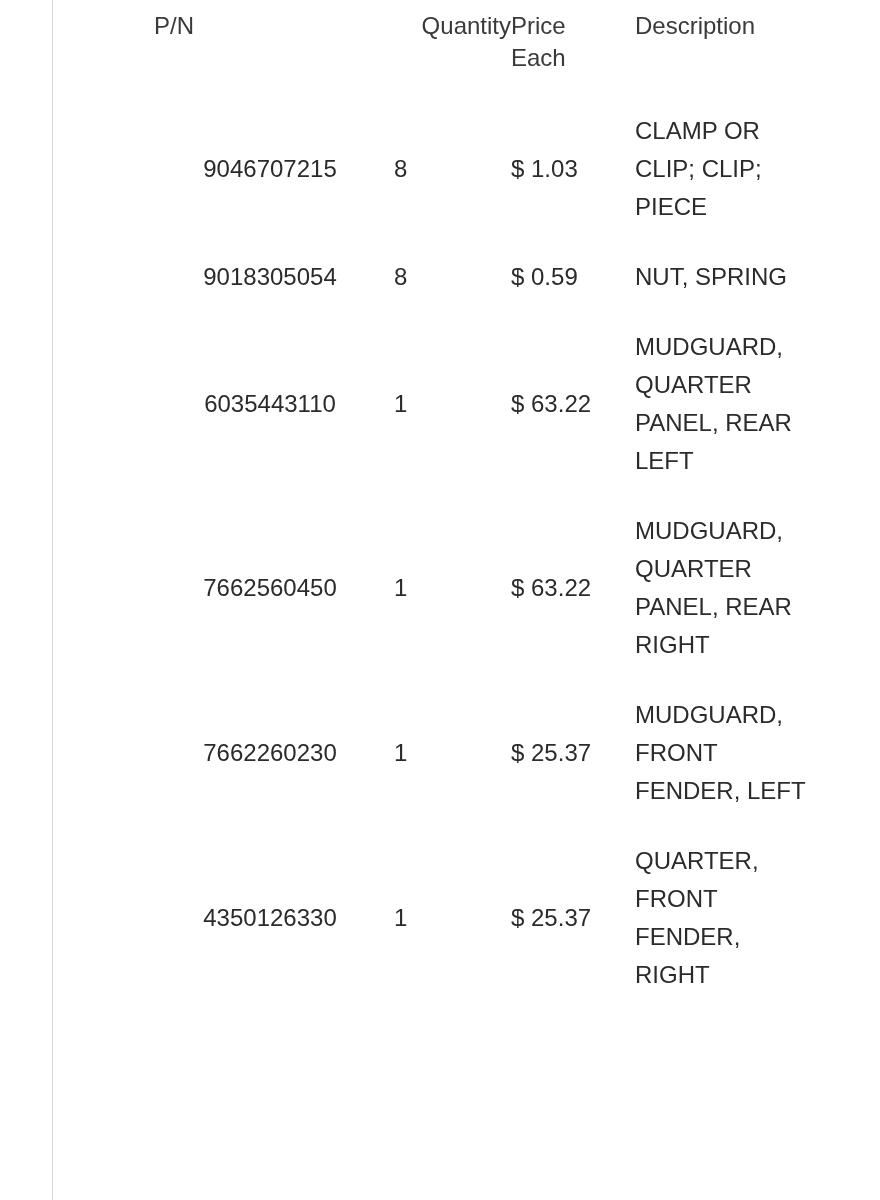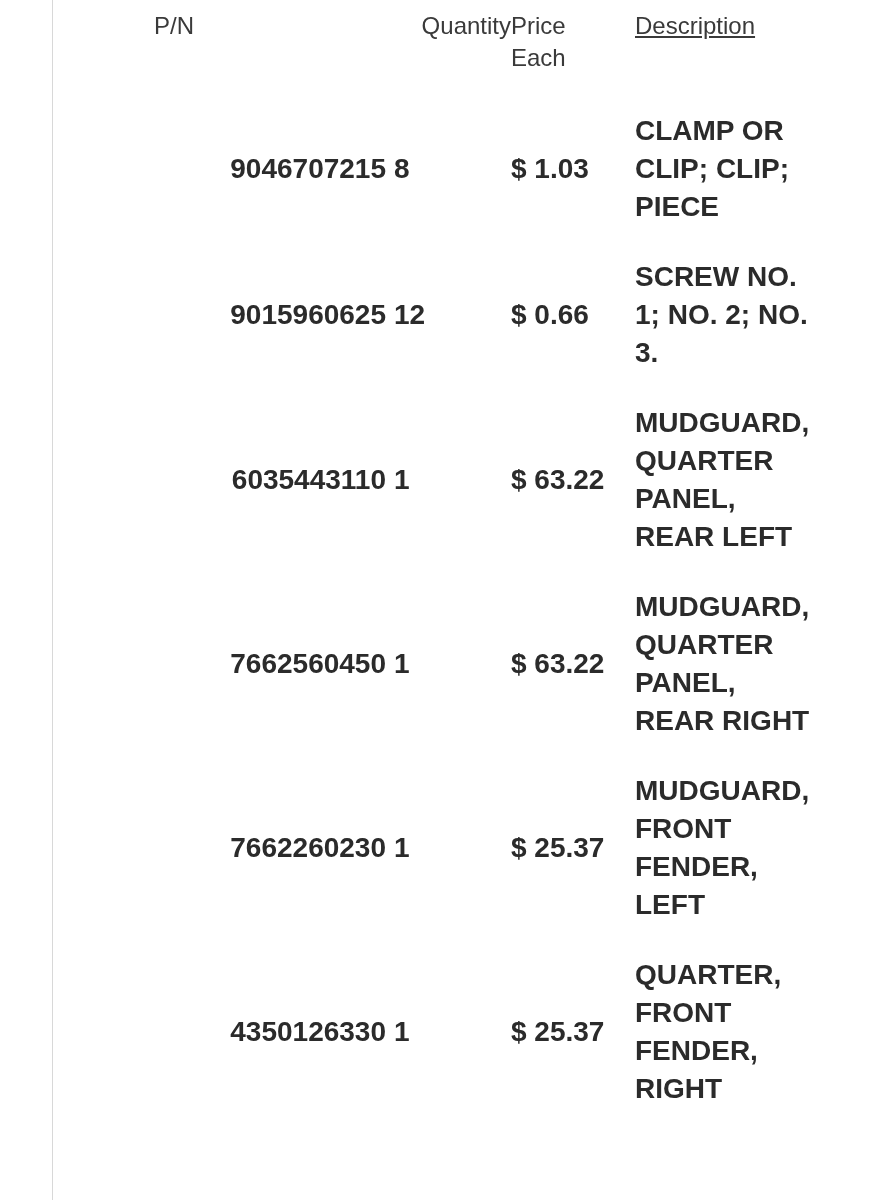--- a/index.html
+++ b/index.html
@@ -49,31 +49,31 @@
     font-size: 24px;
     line-height: 32px;
     color: #3a3a3a;
     padding: 10px 0 22px 0;
     vertical-align: top;
     text-align: left;
   }
   th.h-pn    { text-align: left; padding-left: 18px; }
   th.h-qty   { text-align: right; padding-left: 8px; }
   th.h-price { padding-right: 2px; }
-  th.h-desc  { text-align: left; padding-left: 14px; text-decoration: underline; }
+  th.h-desc  { text-align: left; padding-left: 14px; }
 
   tbody td {
-    font-size: 28px;
+    font-size: 24px;
     line-height: 38px;
     color: #2b2b2b;
     vertical-align: middle;
     padding: 16px 0;
-    font-weight: 700;
+    font-weight: 400;
   }
-  td.c-pn     { text-align: right; padding-left: 18px; white-space: nowrap; }
+  td.c-pn     { text-align: center; padding-left: 18px; white-space: nowrap; }
   td.c-qty    { text-align: left; padding-left: 8px; }
   td.c-price  { text-align: left; padding-right: 2px; }
   td.c-desc   { text-align: left; padding-left: 14px; vertical-align: middle; }
 </style>
 </head>
 <body>
 
 <div class="left-rule"></div>
 
 <div class="page">
@@ -93,24 +93,24 @@
       </tr>
     </thead>
     <tbody>
       <tr>
         <td class="c-pn">9046707215</td>
         <td class="c-qty">8</td>
         <td class="c-price">$ 1.03</td>
         <td class="c-desc">CLAMP OR CLIP; CLIP; PIECE</td>
       </tr>
       <tr>
-        <td class="c-pn">9015960625</td>
-        <td class="c-qty">12</td>
-        <td class="c-price">$ 0.66</td>
-        <td class="c-desc">SCREW NO. 1; NO. 2; NO. 3.</td>
+        <td class="c-pn">9018305054</td>
+        <td class="c-qty">8</td>
+        <td class="c-price">$ 0.59</td>
+        <td class="c-desc">NUT, SPRING</td>
       </tr>
       <tr>
         <td class="c-pn">6035443110</td>
         <td class="c-qty">1</td>
         <td class="c-price">$ 63.22</td>
         <td class="c-desc">MUDGUARD, QUARTER PANEL, REAR LEFT</td>
       </tr>
       <tr>
         <td class="c-pn">7662560450</td>
         <td class="c-qty">1</td>

